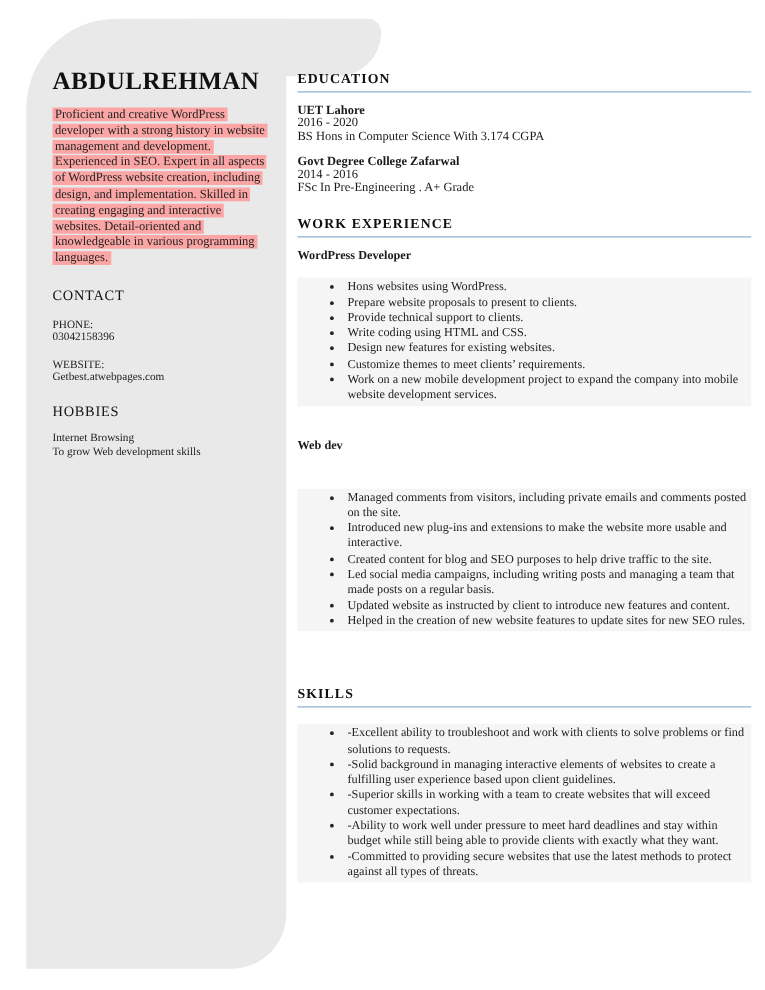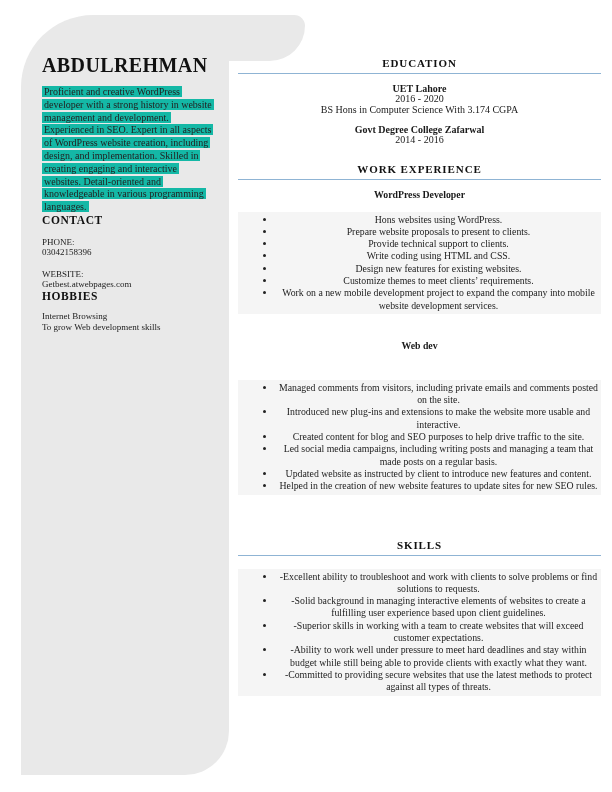--- a/index.html
+++ b/index.html
@@ -34,38 +34,38 @@
   }
   .name {
     font-size: 20px; font-weight: bold; letter-spacing: 0.4px;
     color: #111; line-height: 22px;
   }
   .summary {
     margin-top: 10px;
     font-size: 10px; line-height: 12.8px; color: #222;
   }
   .summary span {
-    background: #14b8a6;
+    background: #fca5a5;
     padding: 0 2px;
     -webkit-box-decoration-break: clone;
     box-decoration-break: clone;
   }
   .side-heading {
-    font-size: 11.5px; font-weight: bold; letter-spacing: 0.6px;
-    color: #111; 
+    font-size: 11.5px; font-weight: normal; letter-spacing: 0.6px;
+    color: #111; margin-top: 17px;
   }
   .contact-group { margin-top: 11px; font-size: 9px; line-height: 10.5px; color: #222; }
   .contact-label { }
   .contact-value { }
   .hobby-line { font-size: 9px; line-height: 11px; color: #222; }
   .hobbies-block { margin-top: 9px; }
 
   
   .right-col {
-    position: absolute; left: 238px; top: 57px; width: 363px; text-align: center;
+    position: absolute; left: 238px; top: 57px; width: 363px;
   }
   .sec-heading {
     font-size: 11px; font-weight: bold; letter-spacing: 0.9px; color: #111;
     padding-bottom: 4px;
     border-bottom: 1.5px solid #8fb4d4;
   }
   .edu-entry { margin-top: 9px; font-size: 10px; line-height: 10.2px; }
   .edu-school { font-weight: bold; }
   .edu-dates, .edu-detail { margin-top: 0; }
   .edu-entry div { padding-top: 0.5px; }
@@ -125,20 +125,21 @@
 
     <div class="edu-entry">
       <div class="edu-school">UET Lahore</div>
       <div class="edu-dates">2016 - 2020</div>
       <div class="edu-detail">BS Hons in Computer Science With 3.174 CGPA</div>
     </div>
 
     <div class="edu-entry">
       <div class="edu-school">Govt Degree College Zafarwal</div>
       <div class="edu-dates">2014 - 2016</div>
+      <div class="edu-detail">FSc In Pre-Engineering . A+ Grade</div>
     </div>
 
     <div class="sec-heading we-heading">WORK EXPERIENCE</div>
 
     <div class="job-title">WordPress Developer</div>
     <ul class="bullets">
         <li>Hons websites using WordPress.</li>
         <li>Prepare website proposals to present to clients.</li>
         <li>Provide technical support to clients.</li>
         <li>Write coding using HTML and CSS.</li>

